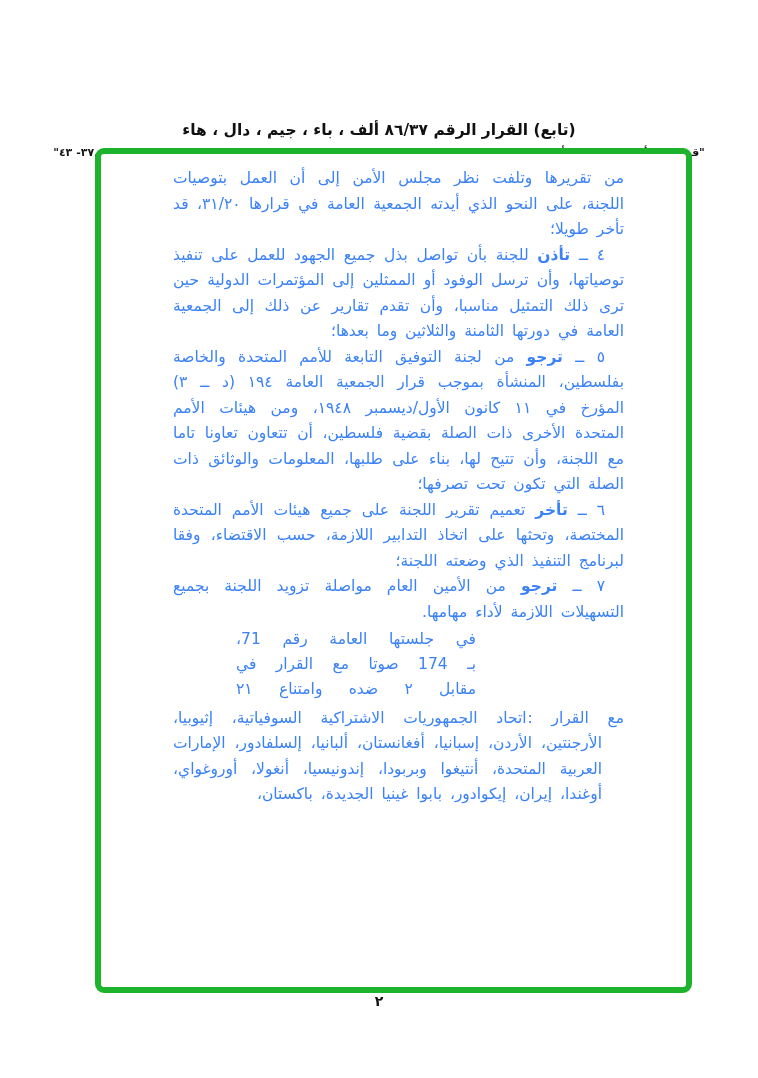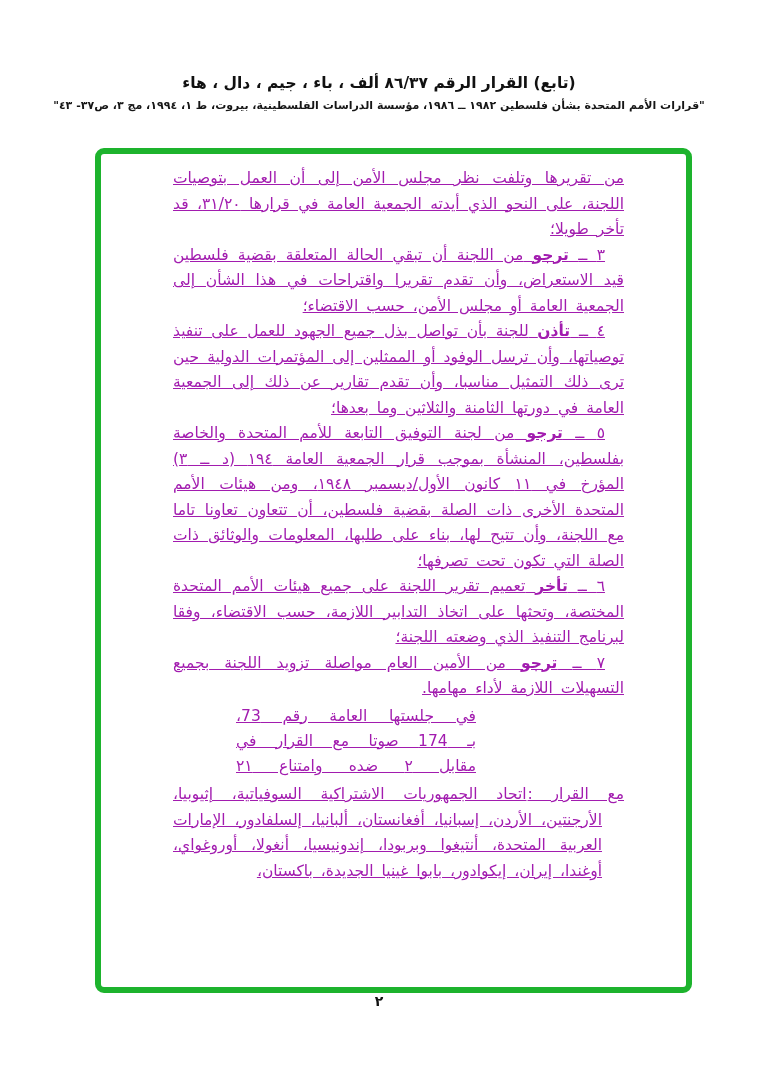--- a/index.html
+++ b/index.html
@@ -17,20 +17,21 @@
   .doc-header {
     position: absolute;
     top: 74px; left: 0; right: 0;
     text-align: center;
     direction: rtl;
   }
   .doc-title {
     font-size: 15.5px;
     font-weight: bold;
     color: #111;
+    margin-top: 47px;
   }
   .doc-source {
     margin-top: 7px;
     font-size: 11px;
     font-weight: bold;
     color: #161616;
   }
   .frame {
     position: absolute;
     left: 95px; top: 148px;
@@ -39,22 +40,21 @@
     border-radius: 9px;
     background: #fff;
     padding: 12px 62px 0 72px;
   }
   .content {
     direction: rtl;
     font-size: 15.5px;
     line-height: 25.5px;
     text-align: justify;
     word-spacing: 3px;
-    color: #a21caf;
-    text-decoration: underline;
+    color: #3b82f6;
   }
   .para { margin: 0; }
   .para.numbered { text-indent: 19px; }
   .kw { font-weight: bold; }
   .vote-block {
     width: 240px;
     margin-right: 148px;
     margin-top: 2px;
     line-height: 25.2px;
   }
@@ -89,32 +89,31 @@
   <div class="doc-header">
     <div class="doc-title">(تابع) القرار الرقم ٨٦/٣٧ ألف ، باء ، جيم ، دال ، هاء</div>
     <div class="doc-source">"قرارات الأمم المتحدة بشأن فلسطين ١٩٨٢ ــ ١٩٨٦، مؤسسة الدراسات الفلسطينية، بيروت، ط ١، ١٩٩٤، مج ٣، ص٣٧- ٤٣"</div>
   </div>
 
   <div class="frame">
     <div class="content">
 
       <p class="para"><span>من تقريرها وتلفت نظر مجلس الأمن إلى أن العمل بتوصيات اللجنة، على النحو الذي أيدته الجمعية العامة في قرارها ٣١/٢٠، قد تأخر طويلا؛</span></p>
 
-      <p class="para numbered"><span>٣ ــ</span> <span class="kw">ترجو</span> <span>من اللجنة أن تبقي الحالة المتعلقة بقضية فلسطين قيد الاستعراض، وأن تقدم تقريرا واقتراحات في هذا الشأن إلى الجمعية العامة أو مجلس الأمن، حسب الاقتضاء؛</span></p>
 
       <p class="para numbered"><span>٤ ــ</span> <span class="kw">تأذن</span> <span>للجنة بأن تواصل بذل جميع الجهود للعمل على تنفيذ توصياتها، وأن ترسل الوفود أو الممثلين إلى المؤتمرات الدولية حين ترى ذلك التمثيل مناسبا، وأن تقدم تقارير عن ذلك إلى الجمعية العامة في دورتها الثامنة والثلاثين وما بعدها؛</span></p>
 
       <p class="para numbered"><span>٥ ــ</span> <span class="kw">ترجو</span> <span>من لجنة التوفيق التابعة للأمم المتحدة والخاصة بفلسطين، المنشأة بموجب قرار الجمعية العامة ١٩٤ (د ــ ٣) المؤرخ في ١١ كانون الأول/ديسمبر ١٩٤٨، ومن هيئات الأمم المتحدة الأخرى ذات الصلة بقضية فلسطين، أن تتعاون تعاونا تاما مع اللجنة، وأن تتيح لها، بناء على طلبها، المعلومات والوثائق ذات الصلة التي تكون تحت تصرفها؛</span></p>
 
       <p class="para numbered"><span>٦ ــ</span> <span class="kw">تأخر</span> <span>تعميم تقرير اللجنة على جميع هيئات الأمم المتحدة المختصة، وتحثها على اتخاذ التدابير اللازمة، حسب الاقتضاء، وفقا لبرنامج التنفيذ الذي وضعته اللجنة؛</span></p>
 
       <p class="para numbered"><span>٧ ــ</span> <span class="kw">ترجو</span> <span>من الأمين العام مواصلة تزويد اللجنة بجميع التسهيلات اللازمة لأداء مهامها.</span></p>
 
       <div class="vote-block">
-        <div class="vote-line">في جلستها العامة رقم 73،</div>
+        <div class="vote-line">في جلستها العامة رقم 71،</div>
         <div class="vote-line">بـ 174 صوتا مع القرار في</div>
         <div class="vote-line">مقابل ٢ ضده وامتناع ٢١</div>
       </div>
 
       <p class="with-vote"><span class="lbl">مع القرار :</span><span>اتحاد الجمهوريات الاشتراكية السوفياتية، إثيوبيا، الأرجنتين، الأردن، إسبانيا، أفغانستان، ألبانيا، إلسلفادور، الإمارات العربية المتحدة، أنتيغوا وبربودا، إندونيسيا، أنغولا، أوروغواي، أوغندا، إيران، إيكوادور، بابوا غينيا الجديدة، باكستان،</span></p>
 
     </div>
   </div>
 
   <div class="page-num">٢</div>

